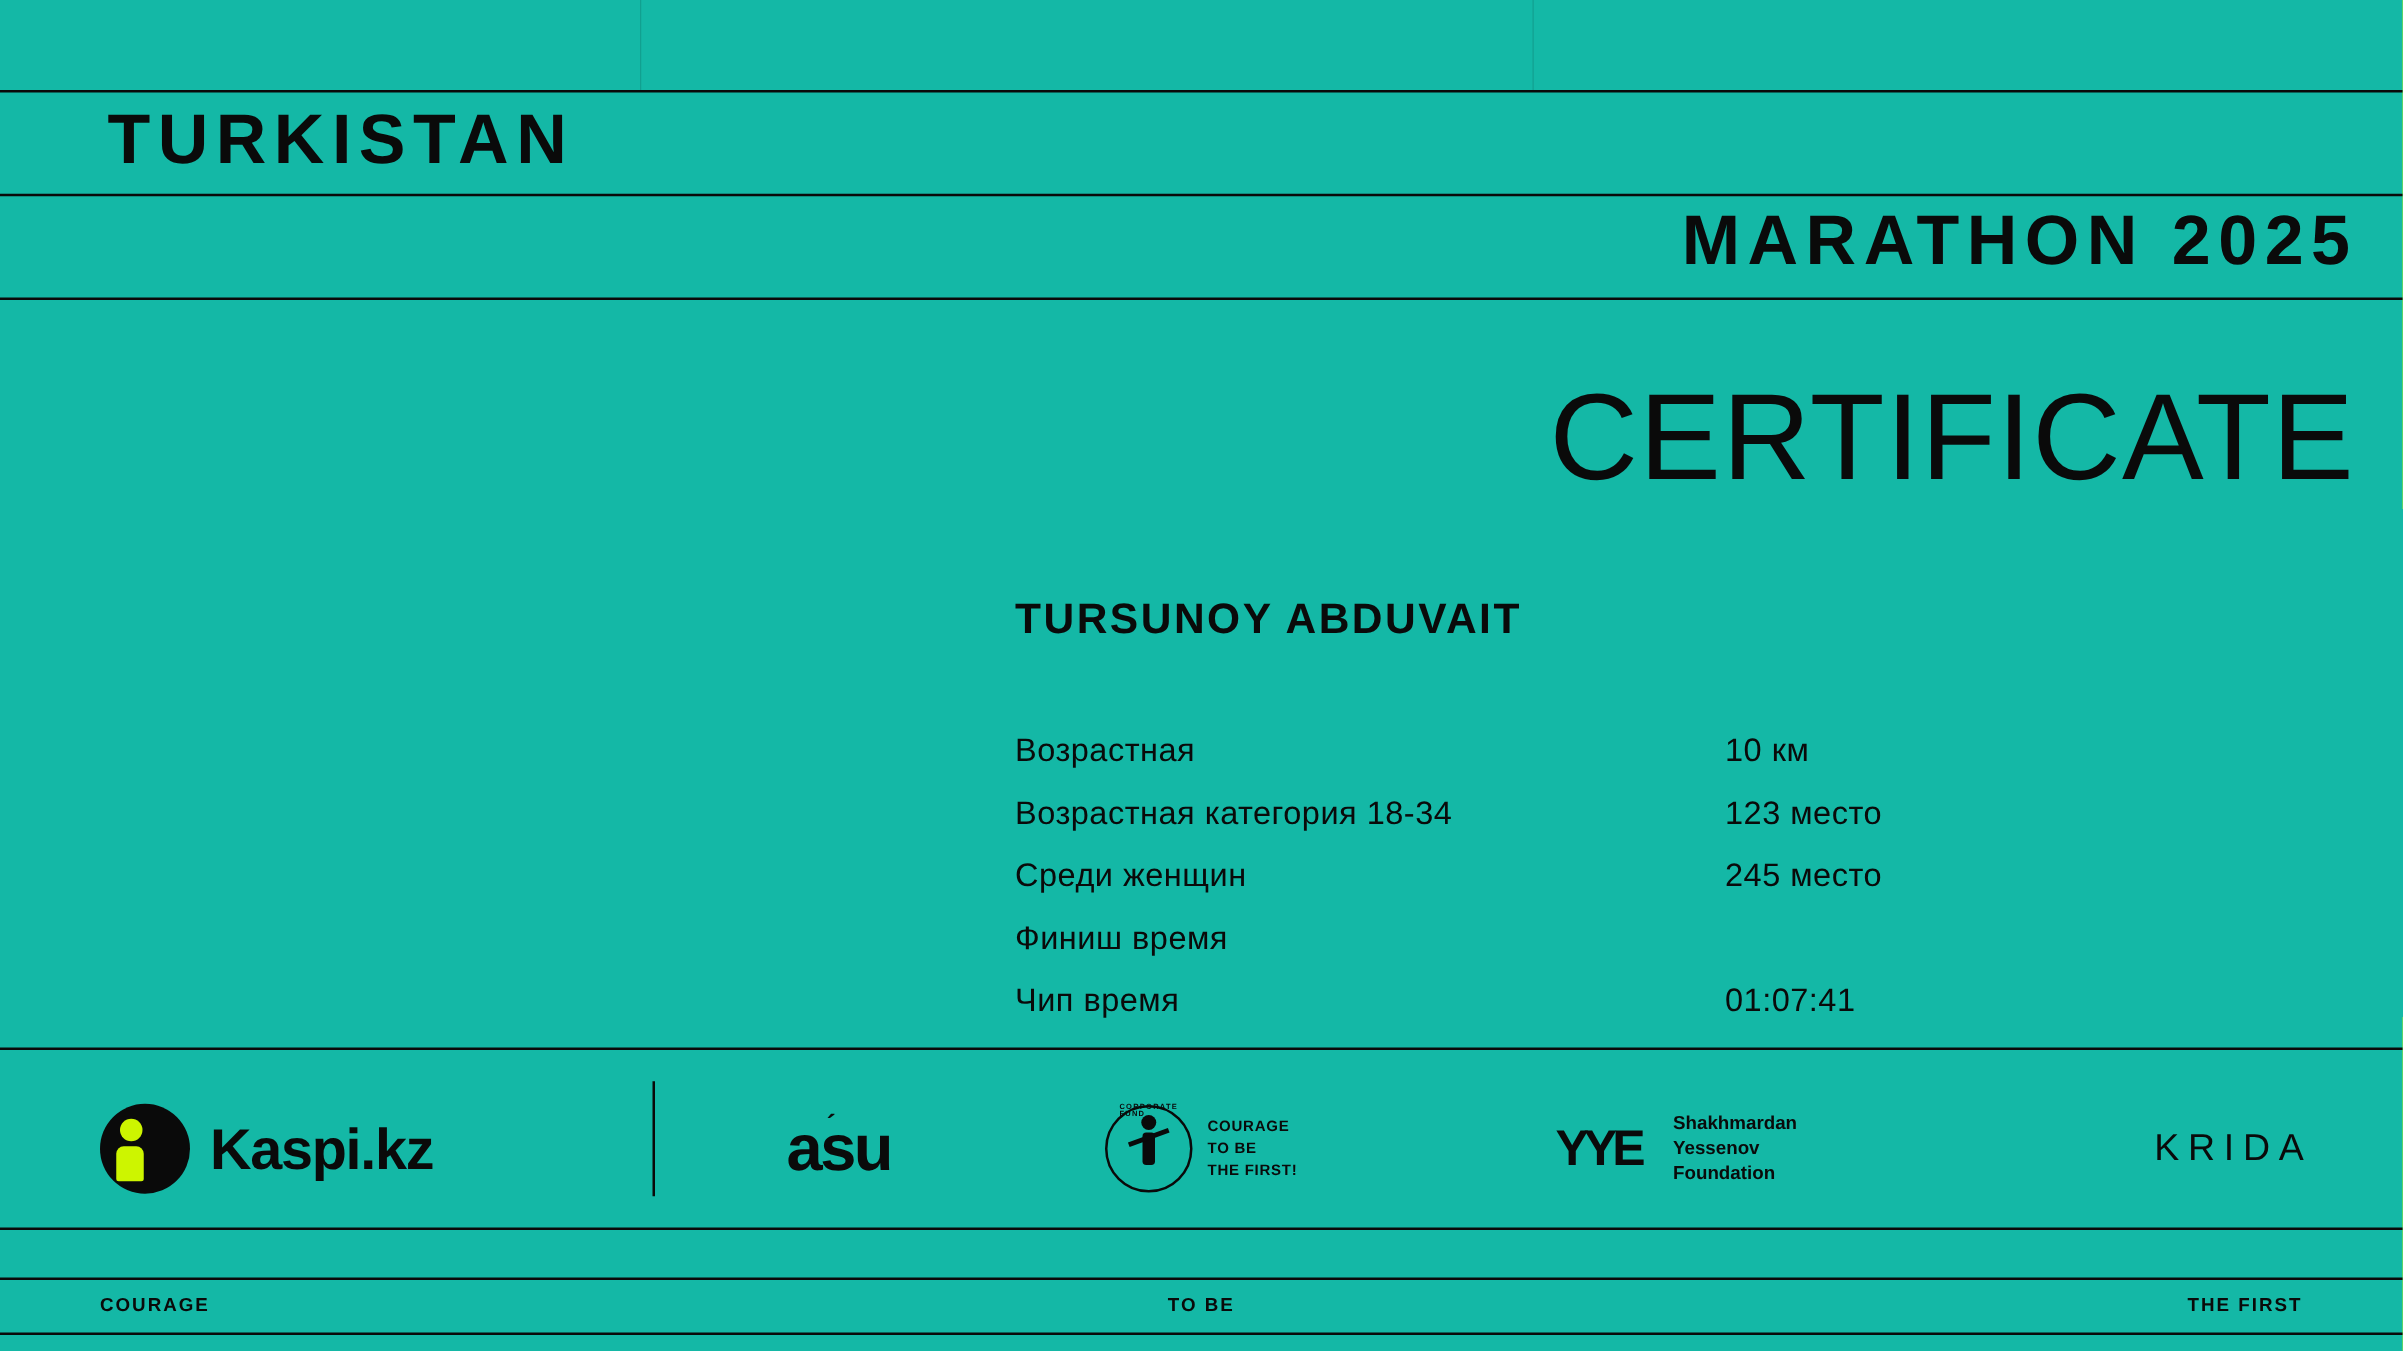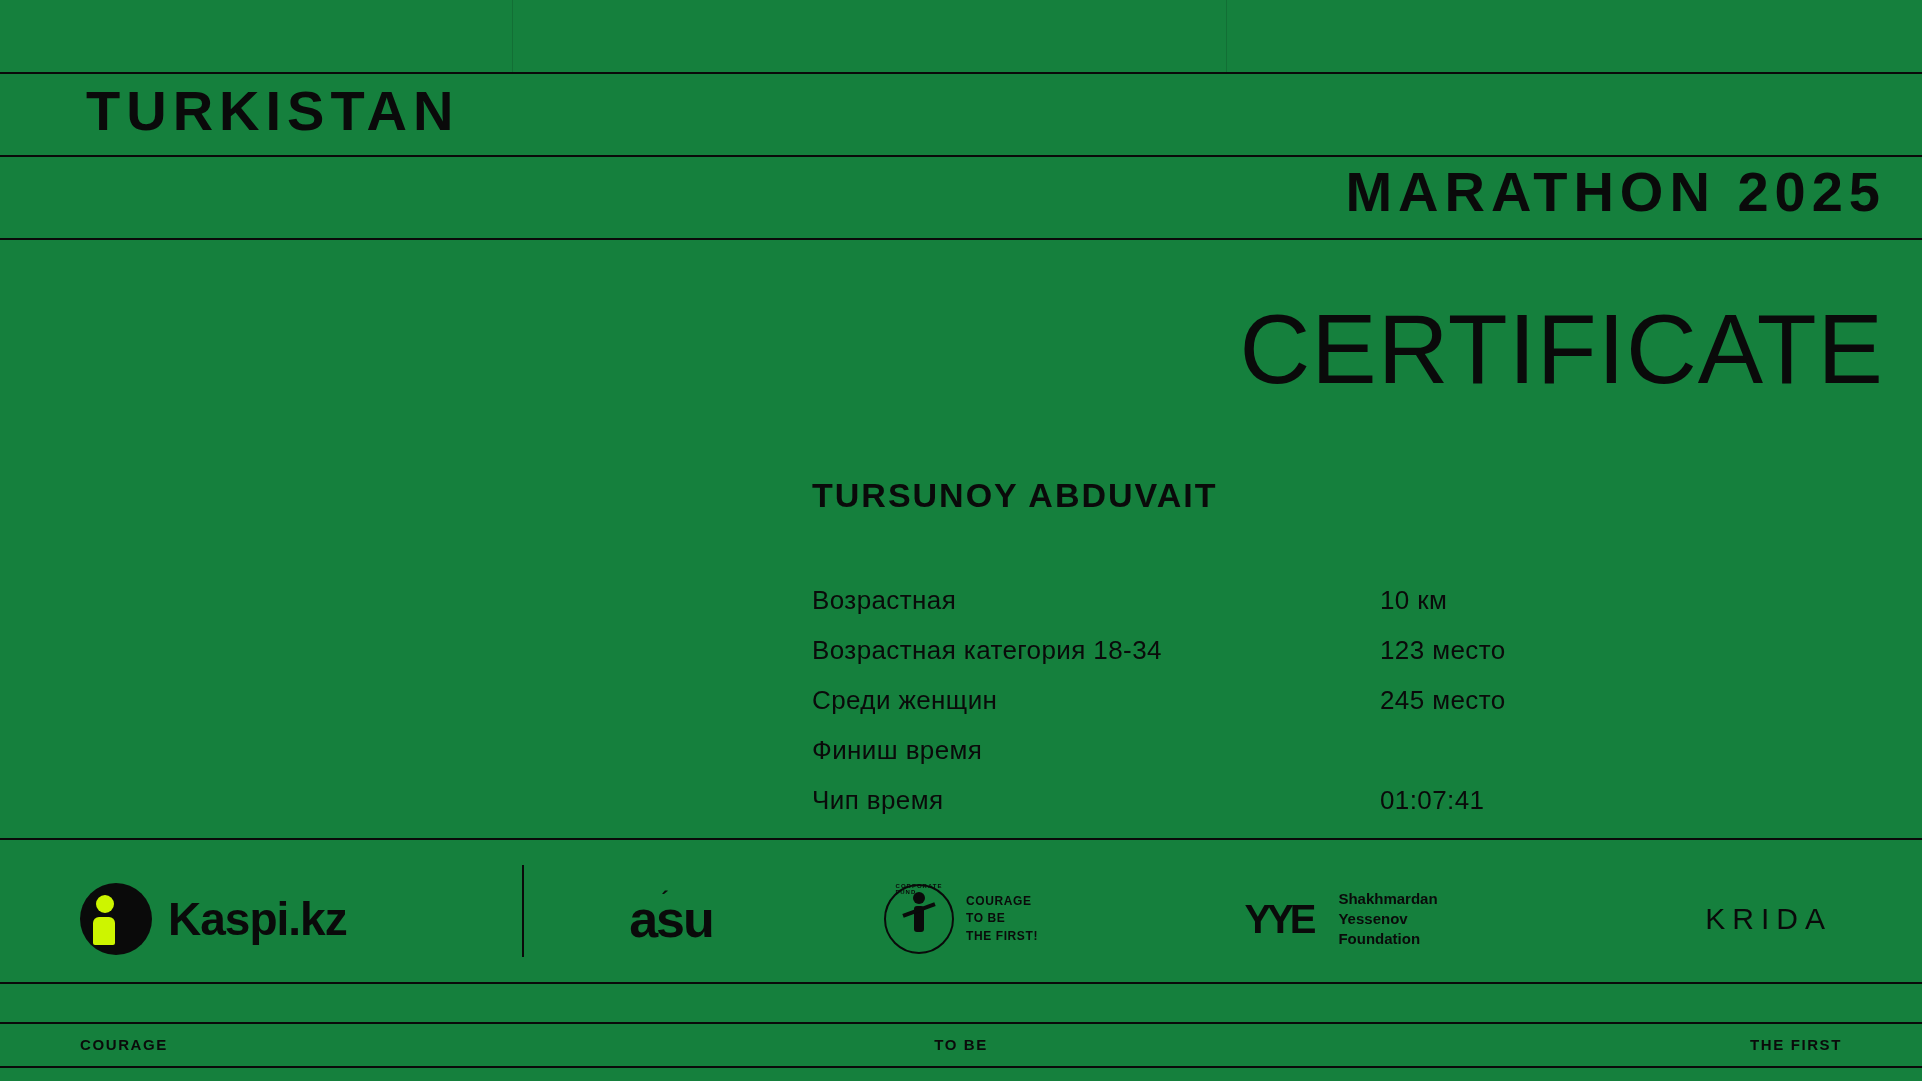--- a/index.html
+++ b/index.html
@@ -11,21 +11,21 @@
     width: 1922px;
     height: 1081px;
     overflow: hidden;
     font-family: "Liberation Sans", sans-serif;
     color: #0a0a0a;
     position: relative;
   }
   .cert {
     position: absolute;
     inset: 0;
-    background: #15803d;
+    background: #14b8a6;
   }
   
   .rule {
     position: absolute;
     left: 0;
     right: 0;
     height: 2px;
     background: #0a0a0a;
   }
   .rule.r1 { top: 72px; }
@@ -179,21 +179,21 @@
   .ctbf-ring span {
     position: absolute; top: 0; left: 50%;
     transform: translateX(-50%);
     font-size: 6px; font-weight: 700;
   }
   .ctbf-lines { font-size: 12px; font-weight: 700; line-height: 1.45; letter-spacing: 0.6px; }
   .sp-yessenov { width: 430px; }
   .yess { display: flex; align-items: center; gap: 26px; }
   .yess-mark { font-size: 40px; font-weight: 700; letter-spacing: -4px; }
   .yess-lines { font-size: 15px; font-weight: 700; line-height: 1.35; }
-  .sp-krida { flex: 1; justify-content: flex-end; padding-right: 90px; }
+  .sp-krida { flex: 1; justify-content: flex-end; padding-right: 72px; }
   .krida-text { font-size: 30px; font-weight: 400; letter-spacing: 7px; }
 
   
   .tagline {
     position: absolute;
     left: 0; right: 0;
     top: 1022px; height: 44px;
     display: flex; align-items: center;
     font-size: 15px; font-weight: 700; letter-spacing: 1.6px;
   }

